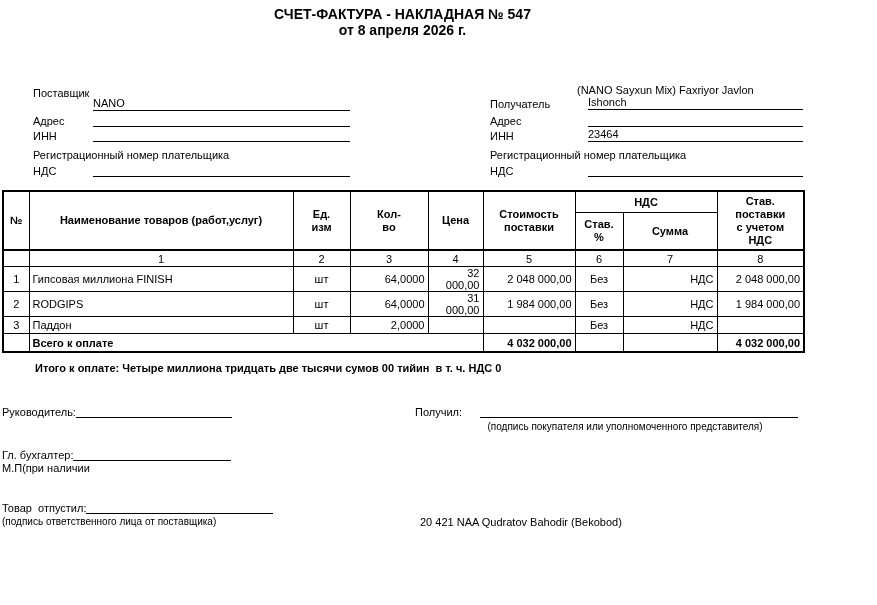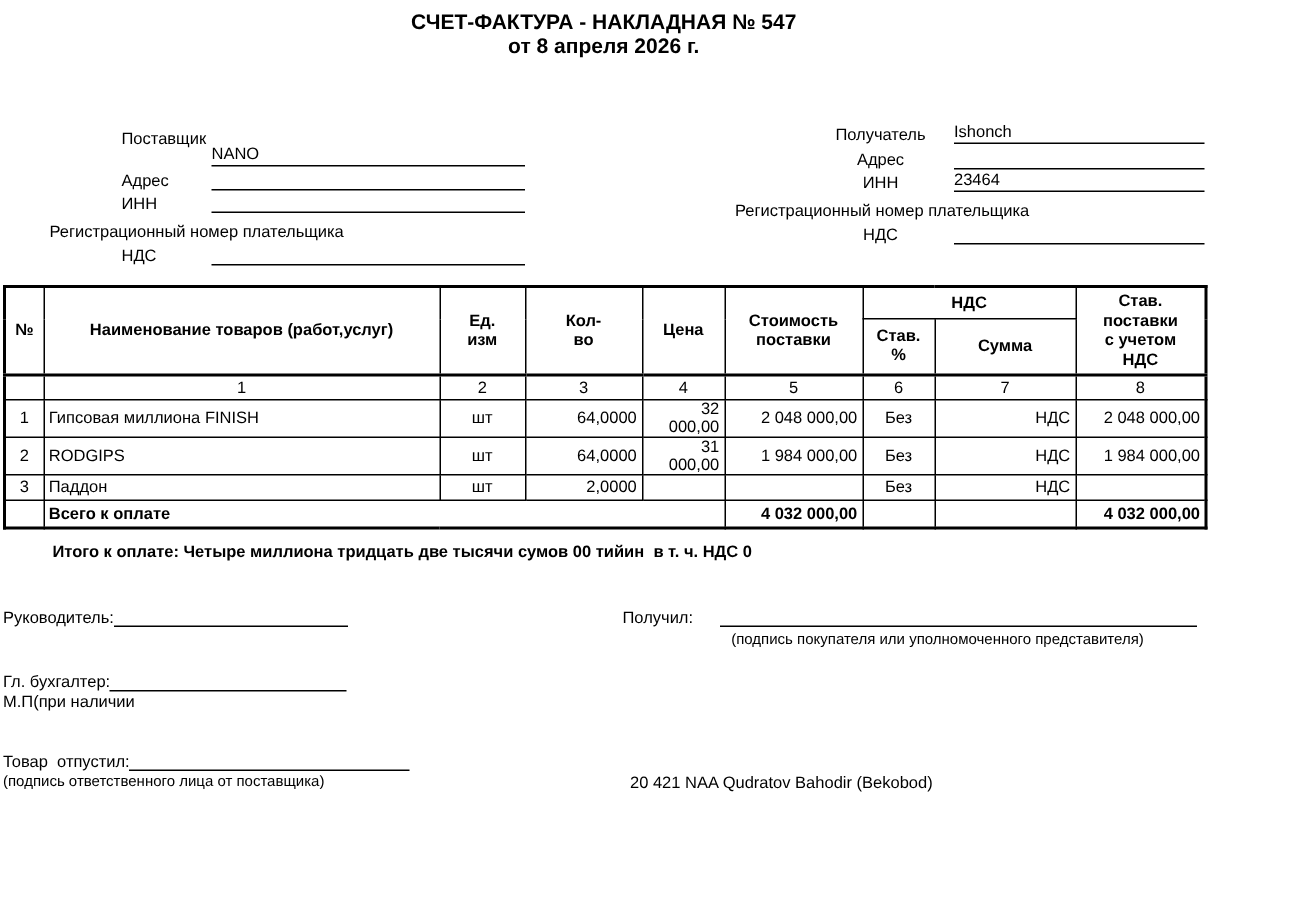--- a/index.html
+++ b/index.html
@@ -8,23 +8,23 @@
 
   
   .title-block{position:absolute;left:0;top:6px;width:805px;text-align:center;
                font-weight:bold;font-size:14px;line-height:16px;}
 
   
   .party{position:absolute;}
   .party-left{left:33px;top:87px;width:317px;}
   .party-right{left:490px;top:83px;width:313px;}
   .frow{display:flex;align-items:flex-end;}
-  .flabel{flex:none;margin-left:48px;}
+  .flabel{flex:none;}
   .party-left .flabel{width:60px;}
-  .party-right .flabel{width:98px;text-align:center;}
+  .party-right .flabel{width:98px;}
   .fline{flex:1;border-bottom:1px solid #000;min-height:13px;line-height:13px;}
   .fullrow{display:block;}
   .pre-name{margin-left:87px;height:14px;line-height:14px;}
   .h24{height:24px}.h17{height:17px}.h16{height:16px}.h15{height:15px}.h19{height:19px}.h13{height:13px}
   .lab-top{align-self:flex-start;}
 
   
   table.inv{position:absolute;left:2px;top:190px;width:801px;border-collapse:collapse;
             table-layout:fixed;font-size:11px;}
   table.inv{border:2px solid #000;}
@@ -85,20 +85,21 @@
     <div class="frow h19">
       <span class="fullrow">Регистрационный номер плательщика</span>
     </div>
     <div class="frow h16">
       <span class="flabel">НДС</span>
       <span class="fline"><span></span></span>
     </div>
   </div>
 
   <div class="party party-right">
+    <div class="pre-name">(NANO Sayxun Mix) Faxriyor Javlon</div>
     <div class="frow h13">
       <span class="flabel">Получатель</span>
       <span class="fline"><span>Ishonch</span></span>
     </div>
     <div class="frow h17">
       <span class="flabel">Адрес</span>
       <span class="fline"><span></span></span>
     </div>
     <div class="frow h15">
       <span class="flabel">ИНН</span>

